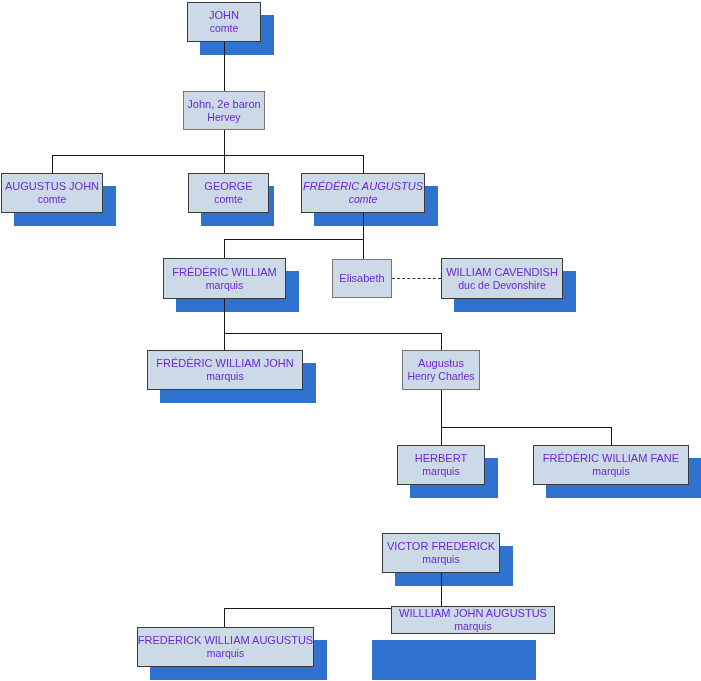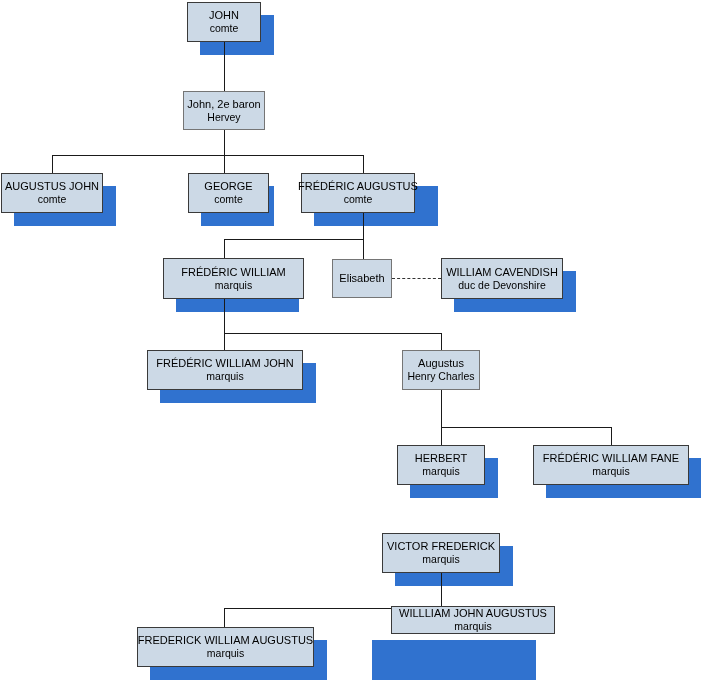--- a/index.html
+++ b/index.html
@@ -13,21 +13,21 @@
     height: 681px;
     background: #ffffff;
     overflow: hidden;
     font-family: "Liberation Sans", sans-serif;
   }
   .node {
     position: absolute;
     box-sizing: border-box;
     background: #ccd9e6;
     border: 1.5px solid #3a3a3a;
-    color: #000000;
+    color: #6d28d9;
     display: flex;
     flex-direction: column;
     align-items: center;
     justify-content: center;
     text-align: center;
     z-index: 3;
     line-height: 13px;
   }
   .node--light {
     border-color: #757575;
@@ -104,25 +104,25 @@
       <span class="person-title">Hervey</span>
     </div>
     <div class="node" style="left: 1px; top: 173px; width: 102px; height: 40px;">
       <span class="person-name">AUGUSTUS JOHN</span>
       <span class="person-title">comte</span>
     </div>
     <div class="node" style="left: 188px; top: 173px; width: 81px; height: 40px;">
       <span class="person-name">GEORGE</span>
       <span class="person-title">comte</span>
     </div>
-    <div class="node" style="left: 301px; top: 173px; width: 114px; height: 40px;">
+    <div class="node" style="left: 301px; top: 173px; width: 124px; height: 40px; font-style: italic;">
       <span class="person-name">FRÉDÉRIC AUGUSTUS</span>
       <span class="person-title">comte</span>
     </div>
-    <div class="node" style="left: 163px; top: 258px; width: 141px; height: 41px;">
+    <div class="node" style="left: 163px; top: 258px; width: 123px; height: 41px;">
       <span class="person-name">FRÉDÉRIC WILLIAM</span>
       <span class="person-title">marquis</span>
     </div>
     <div class="node node--light" style="left: 332px; top: 259px; width: 60px; height: 39px;">
       <span class="person-name">Elisabeth</span>
     </div>
     <div class="node" style="left: 441px; top: 258px; width: 122px; height: 41px;">
       <span class="person-name">WILLIAM CAVENDISH</span>
       <span class="person-title">duc de Devonshire</span>
     </div>

